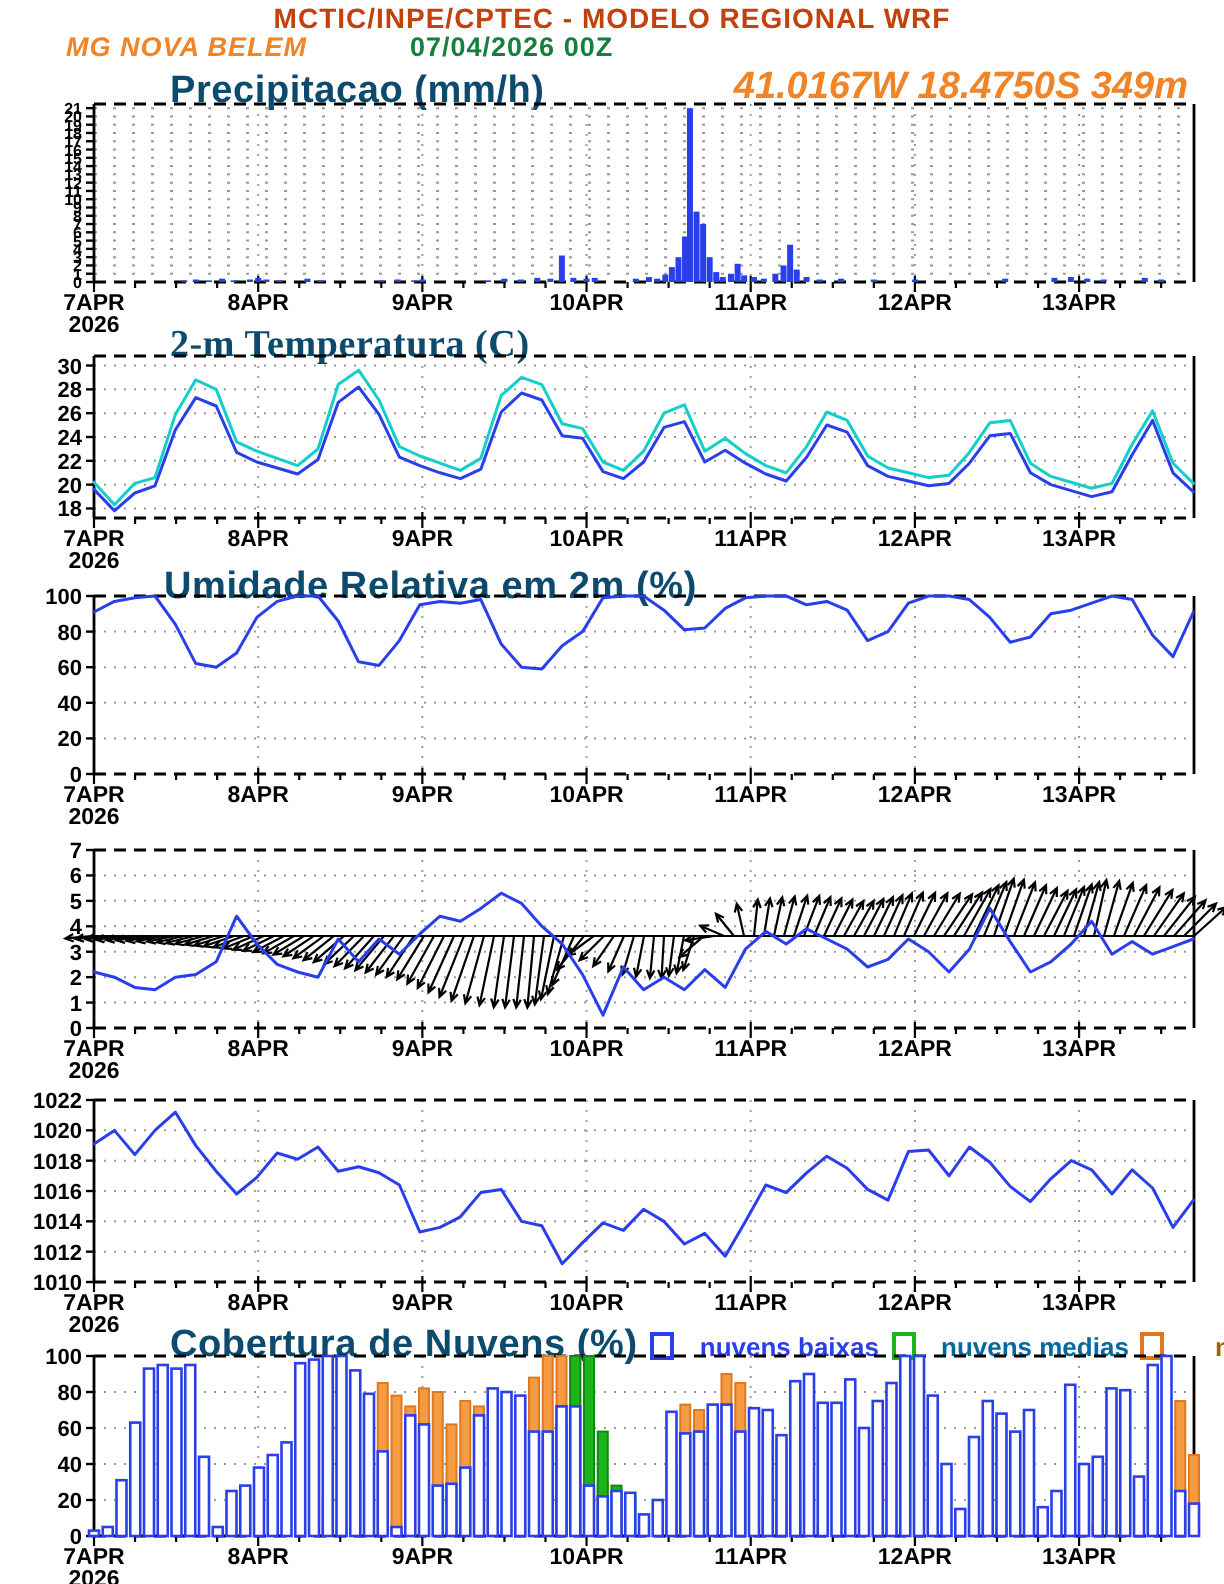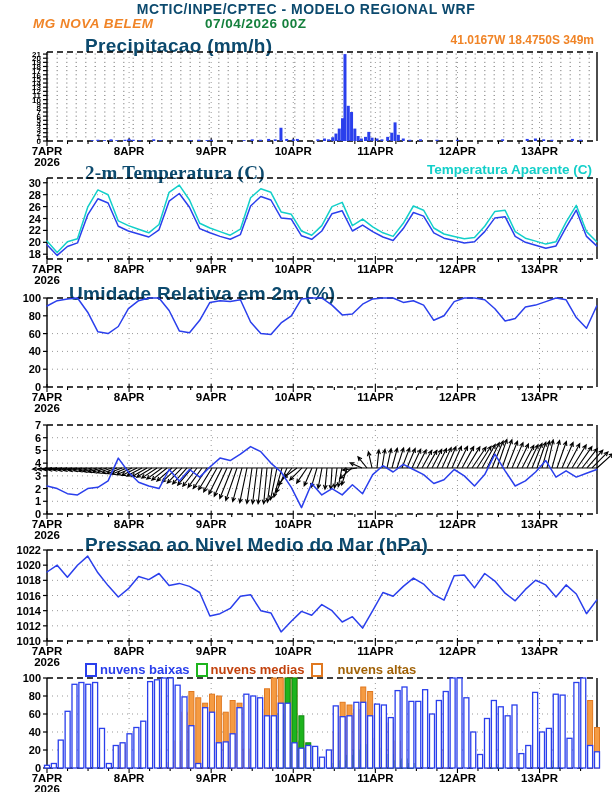--- a/index.html
+++ b/index.html
@@ -2,55 +2,54 @@
 <html><head>
 <meta charset="utf-8">
 <style>
   html,body{margin:0;padding:0;background:#fff;}
   .page{position:relative;width:612px;height:792px;background:#fff;overflow:hidden;
         font-family:"Liberation Sans",sans-serif;font-weight:bold;}
   .abs{position:absolute;white-space:nowrap;}
   #chart-svg{position:absolute;left:0;top:0;}
   .hdr1{width:612px;text-align:center;top:1px;left:0;font-size:14px;letter-spacing:.5px;}
   .hdr2{top:16px;font-size:13.5px;letter-spacing:.5px;}
-  .loc{top:33px;right:18px;font-size:12px;}
+  .loc{top:33px;right:18px;font-size:19px;font-style:italic;}
   .ptitle{font-size:19px;color:#0c4a6e;letter-spacing:.3px;}
   .legend-right{font-size:13.5px;}
   .cloud-legend{display:flex;align-items:center;gap:6px;font-size:13px;}
-  .lg-item{display:flex;align-items:center;gap:3px;}
+  .lg-item{display:flex;align-items:center;gap:13px;}
   .lg-box{width:8px;height:10px;border:2px solid #000;background:#fff;display:inline-block;}
 </style>
 </head>
 <body>
 
 <div class="page">
 
-  <div class="abs hdr1" style="color: #0c4a6e;">MCTIC/INPE/CPTEC - MODELO REGIONAL WRF</div>
+  <div class="abs hdr1" style="color: #c2410c;">MCTIC/INPE/CPTEC - MODELO REGIONAL WRF</div>
   <div class="abs hdr2" style="left: 33px; color: rgb(240, 132, 39); font-style: italic;">MG NOVA BELEM</div>
   <div class="abs hdr2" style="left: 205px; color: #15803d;">07/04/2026 00Z</div>
   <div class="abs loc" style="color: rgb(240, 132, 39);">41.0167W 18.4750S 349m</div>
 
   <div class="abs ptitle" style="left:85px;top:35px;">Precipitacao (mm/h)</div>
 
   <div class="abs ptitle" style="left:85px;top:162px;font-family:Liberation Serif, serif;">2-m Temperatura (C)</div>
-  <div class="abs legend-right" style="right: 20px; top: 162px; color: rgb(18, 207, 201);">Temperatura Aparente (C)</div>
-
-  <div class="abs ptitle" style="left:69px;top:283px;">Umidade Relativa em 2m (%)</div>
-
-
-  <div class="abs ptitle" style="left:85px;top:534px;">Pressao ao Nivel Medio do Mar (hPa)</div>
+
+  <div class="abs ptitle" style="left:82px;top:283px;">Umidade Relativa em 2m (%)</div>
+
+
 
   <div class="abs cloud-legend" style="left:85px;top:662px;">
+    <span class="ptitle">Cobertura de Nuvens (%)</span>
     <span class="lg-item">
       <span class="lg-box" style="border-color: rgb(42, 63, 236);"></span>
       <span style="color: rgb(42, 63, 236);">nuvens baixas</span>
     </span>
     <span class="lg-item">
       <span class="lg-box" style="border-color: rgb(29, 180, 29);"></span>
-      <span style="color: #c2410c;">nuvens medias</span>
+      <span style="color: #0369a1;">nuvens medias</span>
     </span>
     <span class="lg-item">
       <span class="lg-box" style="border-color: rgb(224, 120, 32);"></span>
       <span style="color: #a16207; margin-left: 12px;">nuvens altas</span>
     </span>
   </div>
 
   <svg id="chart-svg" width="612" height="792">
       <line x1="129.08955223880596" y1="52" x2="129.08955223880596" y2="141" stroke="#999999" stroke-width="1" stroke-dasharray="1 4"></line>
       <line x1="211.17910447761193" y1="52" x2="211.17910447761193" y2="141" stroke="#999999" stroke-width="1" stroke-dasharray="1 4"></line>

